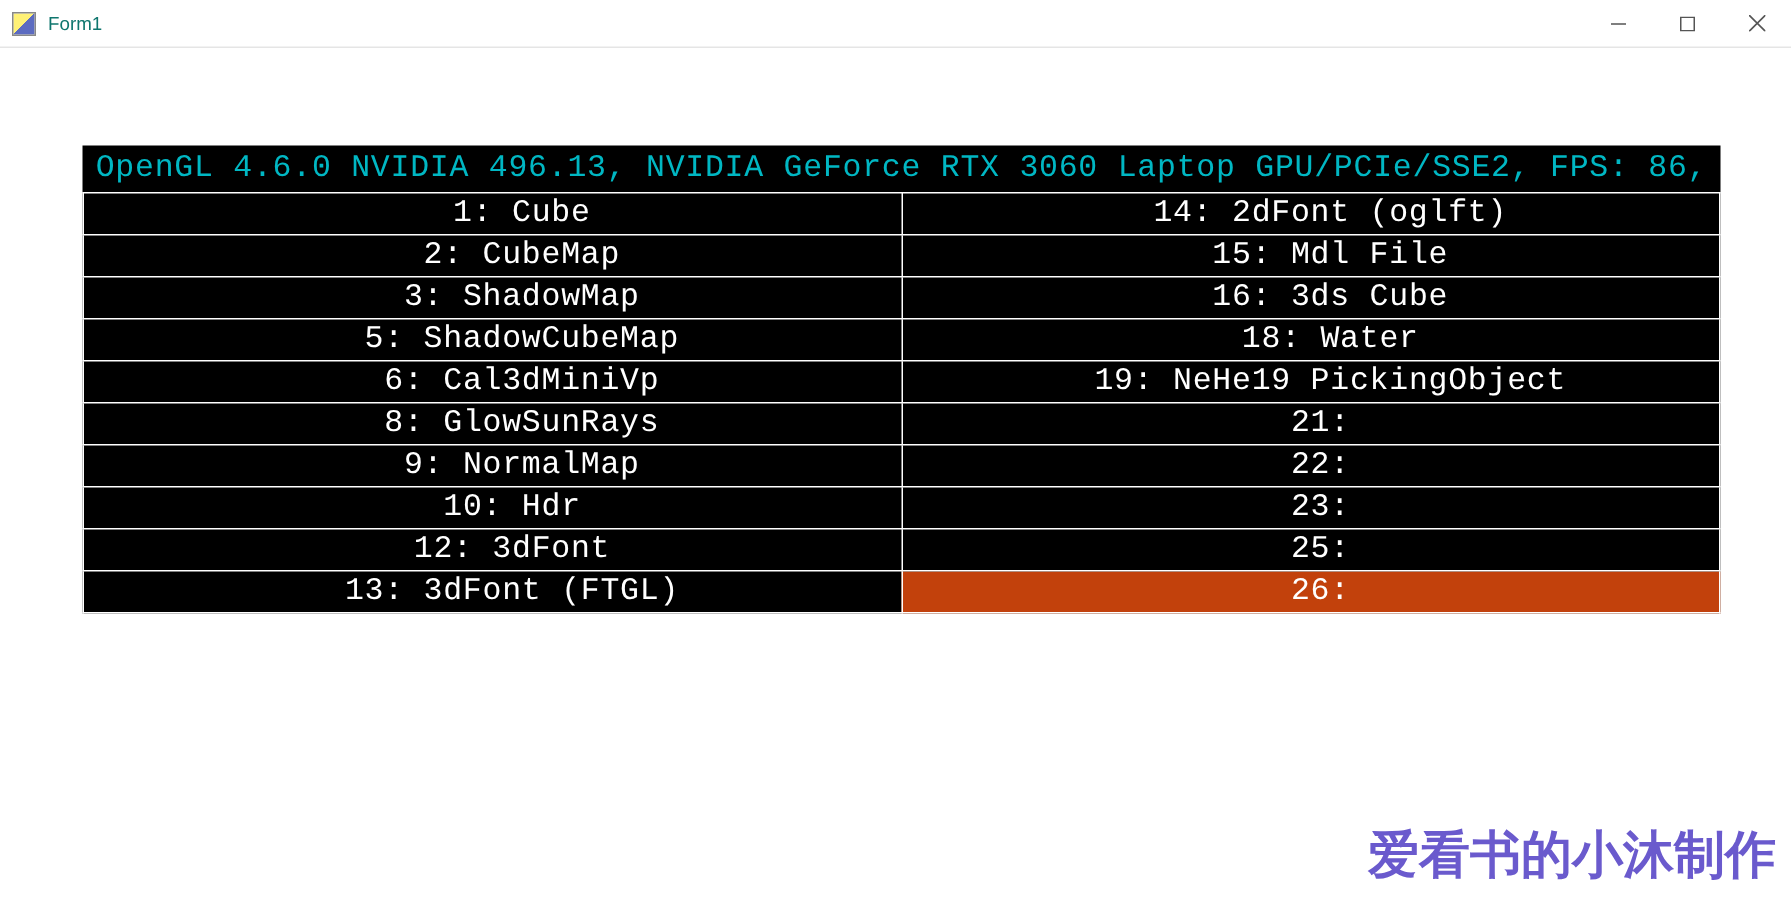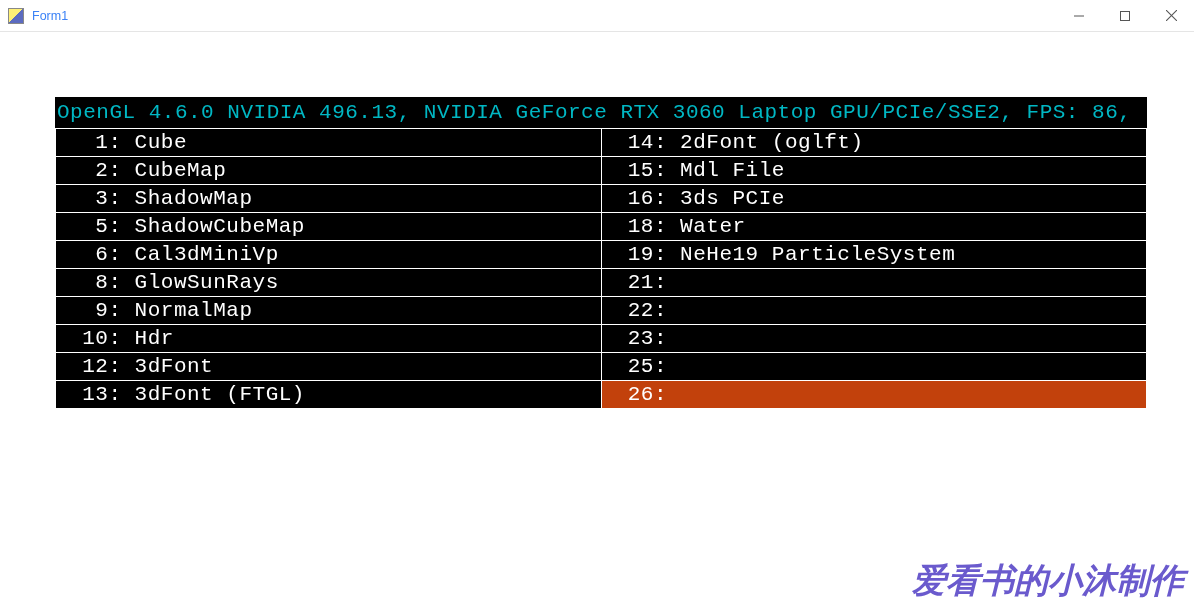--- a/index.html
+++ b/index.html
@@ -1,38 +1,38 @@
 <!DOCTYPE html>
 <html><head>
 <meta charset="utf-8">
 <style>
 * { margin:0; padding:0; box-sizing:border-box; }
 html,body { width:1194px; height:609px; font-family:"Segoe UI",Tahoma,sans-serif; background:#fff; overflow:hidden; }
 
 
 .titlebar { height:32px; background:#fff; border-bottom:1px solid #e5e5e5; display:flex; align-items:center; }
 .titlebar .icon { width:16px; height:16px; margin:0 8px 0 8px; display:inline-block; background:linear-gradient(135deg,#fff176 0 50%,#5c6bc0 50% 100%); border:1px solid #888; }
-.titlebar .title { font-size:12.5px; color:#3b82f6; flex:0 0 auto; }
+.titlebar .title { font-size:12.5px; color:#0f766e; flex:0 0 auto; }
 .titlebar .spacer { flex:1; }
 .win-btn { width:46px; height:32px; display:flex; align-items:center; justify-content:center; color:#555; font-size:11px; }
 .win-btn svg { width:10px; height:10px; stroke:#555; stroke-width:1; fill:none; }
 .win-btn.close svg { width:11px; height:11px; }
 
 
 .client { position:relative; width:1194px; height:577px; background:#fff; }
 
 
-.console { position:absolute; left:55px; top:65px; width:1092px; background:#000; }
+.console { position:absolute; left:55px; top:65px; width:1092px; background:#000;text-align:center; }
 .header-line { font-family:"Courier New",monospace; font-size:21px; color:#00b7c3; padding:4px 2px 4px 2px; white-space:pre; overflow:hidden; letter-spacing:0.5px; }
 table.grid { width:100%; border-collapse:collapse; table-layout:fixed; }
 table.grid td { border:1px solid #fff; font-family:"Courier New",monospace; font-size:21px; color:#fff; padding:2px 0 2px 0; white-space:pre; letter-spacing:0.5px;margin-left:40px; }
 td.sel { background:#c2410c; color:#000; }
 
 
-.watermark { position:absolute; right:10px; bottom:5px; font-size:34px; color:#6a5acd; font-style:italic; font-weight:bold; font-family:"KaiTi","STKaiti",cursive; text-shadow:1px 1px 0 #fff; pointer-events:none; }
+.watermark { position:absolute; right:10px; bottom:16px; font-size:34px; color:#6a5acd; font-weight:bold; font-family:"KaiTi","STKaiti",cursive; text-shadow:1px 1px 0 #fff; pointer-events:none; }
 </style>
 </head>
 <body>
 
 <div class="titlebar">
   <span class="icon"></span>
   <span class="title">Form1</span>
   <span class="spacer"></span>
   <div class="win-btn">
     <svg viewBox="0 0 10 10">
@@ -64,29 +64,29 @@
           <tr>
             <td>   1: Cube</td>
             <td>  14: 2dFont (oglft)</td>
           </tr>
           <tr>
             <td>   2: CubeMap</td>
             <td>  15: Mdl File</td>
           </tr>
           <tr>
             <td>   3: ShadowMap</td>
-            <td>  16: 3ds PCIe</td>
+            <td>  16: 3ds Cube</td>
           </tr>
           <tr>
             <td>   5: ShadowCubeMap</td>
             <td>  18: Water</td>
           </tr>
           <tr>
             <td>   6: Cal3dMiniVp</td>
-            <td>  19: NeHe19 ParticleSystem</td>
+            <td>  19: NeHe19 PickingObject</td>
           </tr>
           <tr>
             <td>   8: GlowSunRays</td>
             <td>  21: </td>
           </tr>
           <tr>
             <td>   9: NormalMap</td>
             <td>  22: </td>
           </tr>
           <tr>

